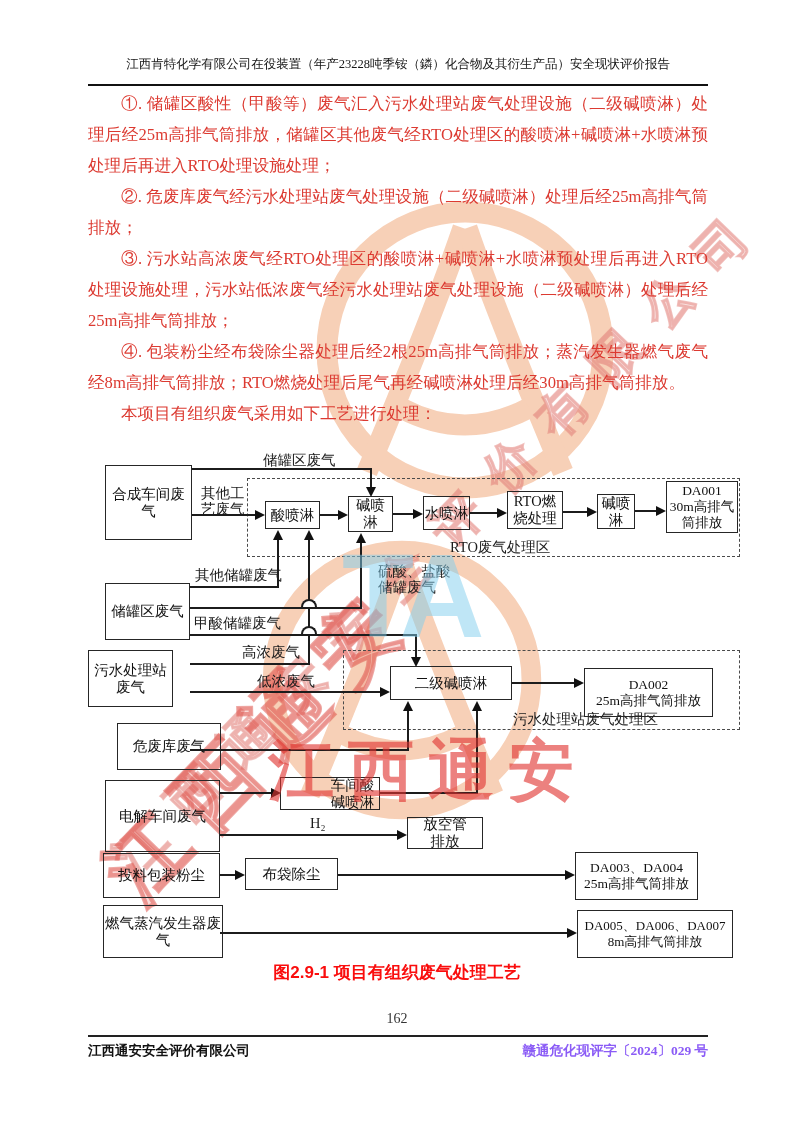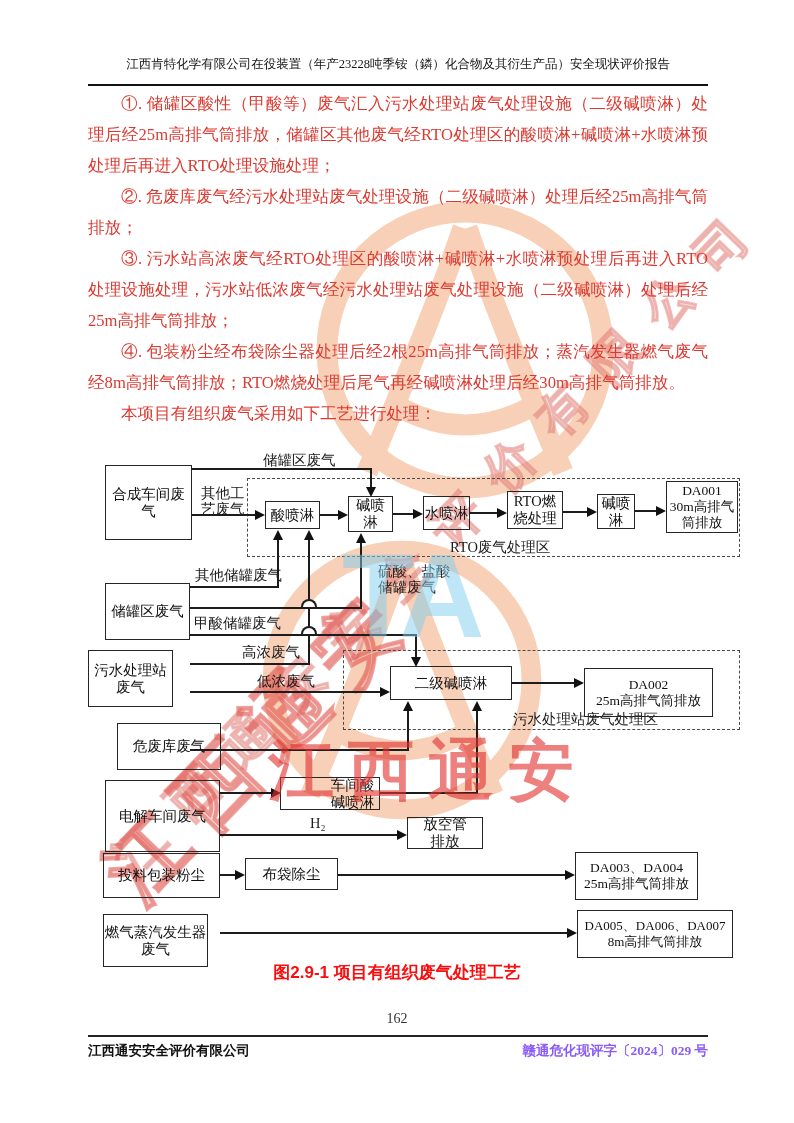--- a/index.html
+++ b/index.html
@@ -95,21 +95,21 @@
   <div class="zlabel" style="left:450px;top:538px;">RTO废气处理区</div>
   <div class="dashbox" style="left:343px;top:650px;width:397px;height:80px;"></div>
   <div class="zlabel" style="left:513px;top:710px;">污水处理站废气处理区</div>
 
   <div class="fbox" style="left:105px;top:465px;width:87px;height:75px;">合成车间废气</div>
   <div class="fbox" style="left:105px;top:583px;width:85px;height:57px;">储罐区废气</div>
   <div class="fbox" style="left:88px;top:650px;width:85px;height:57px;text-align:center;">污水处理站废气</div>
   <div class="fbox" style="left:105px;top:723px;width:104px;height:47px;margin-left:12px;">危废库废气</div>
   <div class="fbox" style="left:105px;top:780px;width:115px;height:72px;">电解车间废气</div>
   <div class="fbox" style="left:103px;top:853px;width:117px;height:45px;">投料包装粉尘</div>
-  <div class="fbox" style="left:103px;top:905px;width:105px;height:53px;margin-top:9px;">燃气蒸汽发生器废气</div>
+  <div class="fbox" style="left:103px;top:905px;width:120px;height:53px;">燃气蒸汽发生器废气</div>
 
   <div class="fbox" style="left:265px;top:501px;width:55px;height:28px;">酸喷淋</div>
   <div class="fbox" style="left:348px;top:496px;width:45px;height:36px;">碱喷淋</div>
   <div class="fbox" style="left:423px;top:496px;width:47px;height:34px;">水喷淋</div>
   <div class="fbox" style="left:507px;top:491px;width:56px;height:38px;">RTO燃烧处理</div>
   <div class="fbox" style="left:597px;top:494px;width:38px;height:35px;">碱喷淋</div>
   <div class="fbox sm" style="left:666px;top:481px;width:72px;height:52px;">
     <div>DA001</div>
     <div>30m高排气筒排放</div>
   </div>

